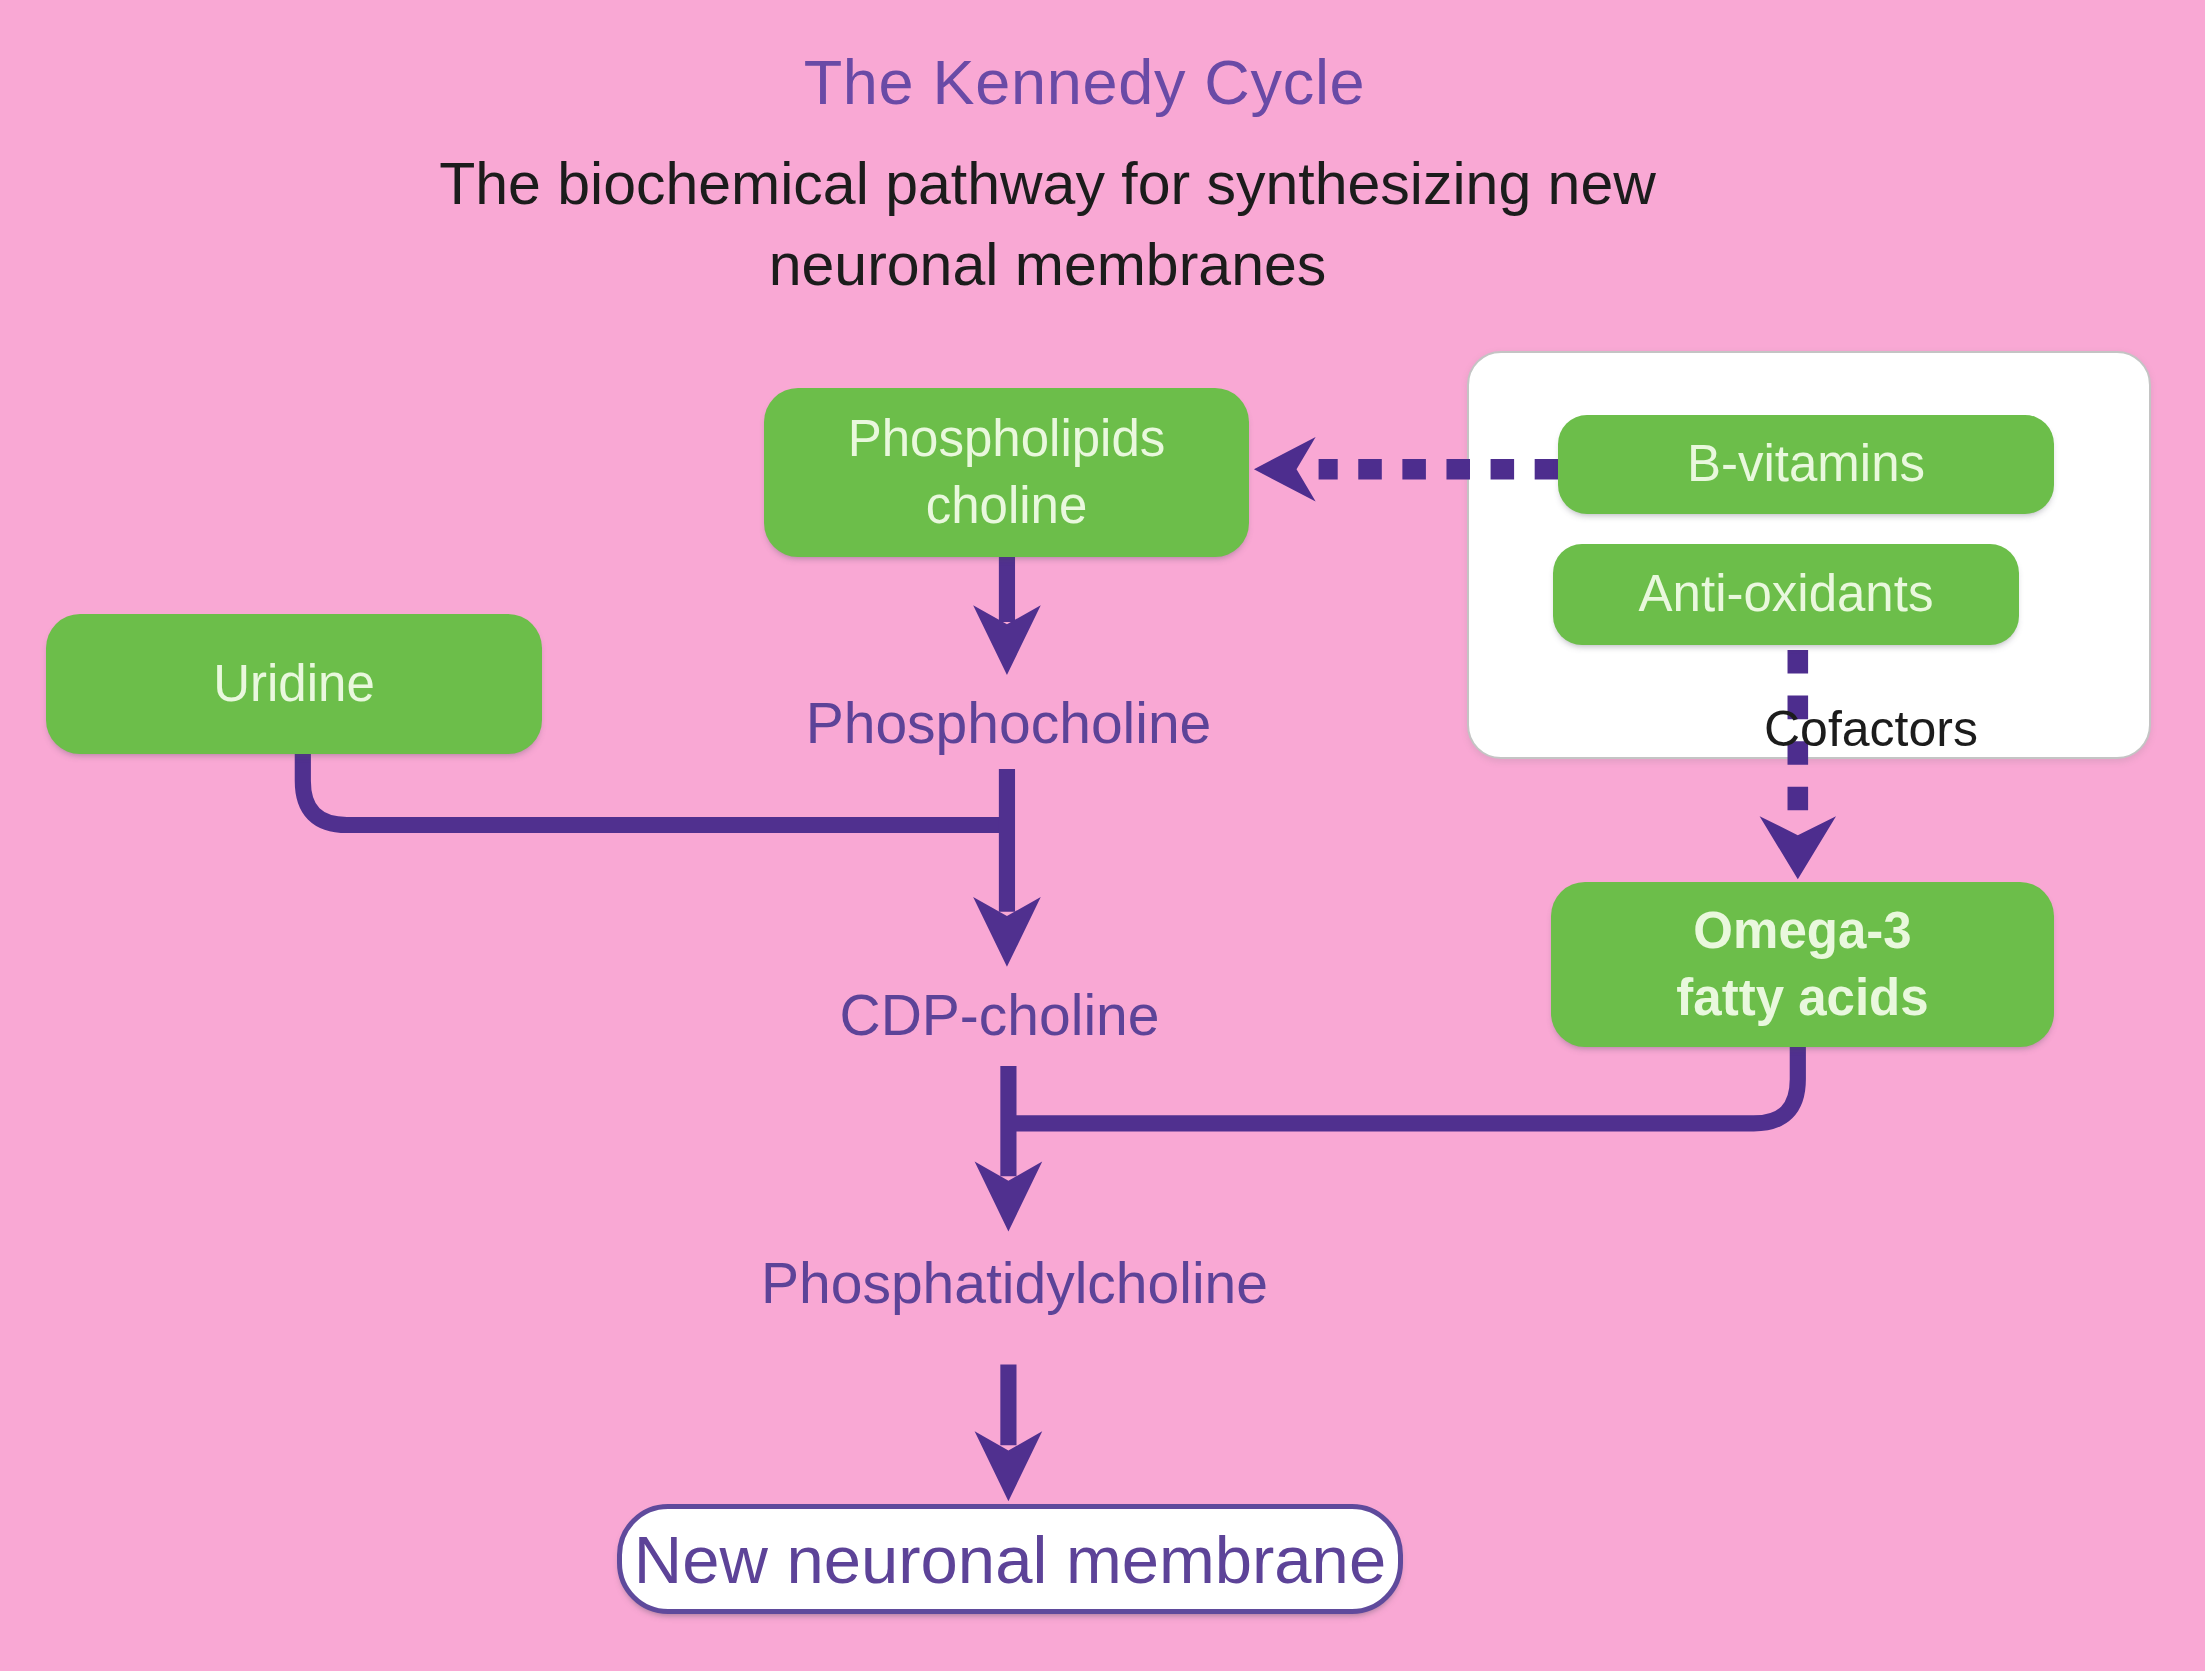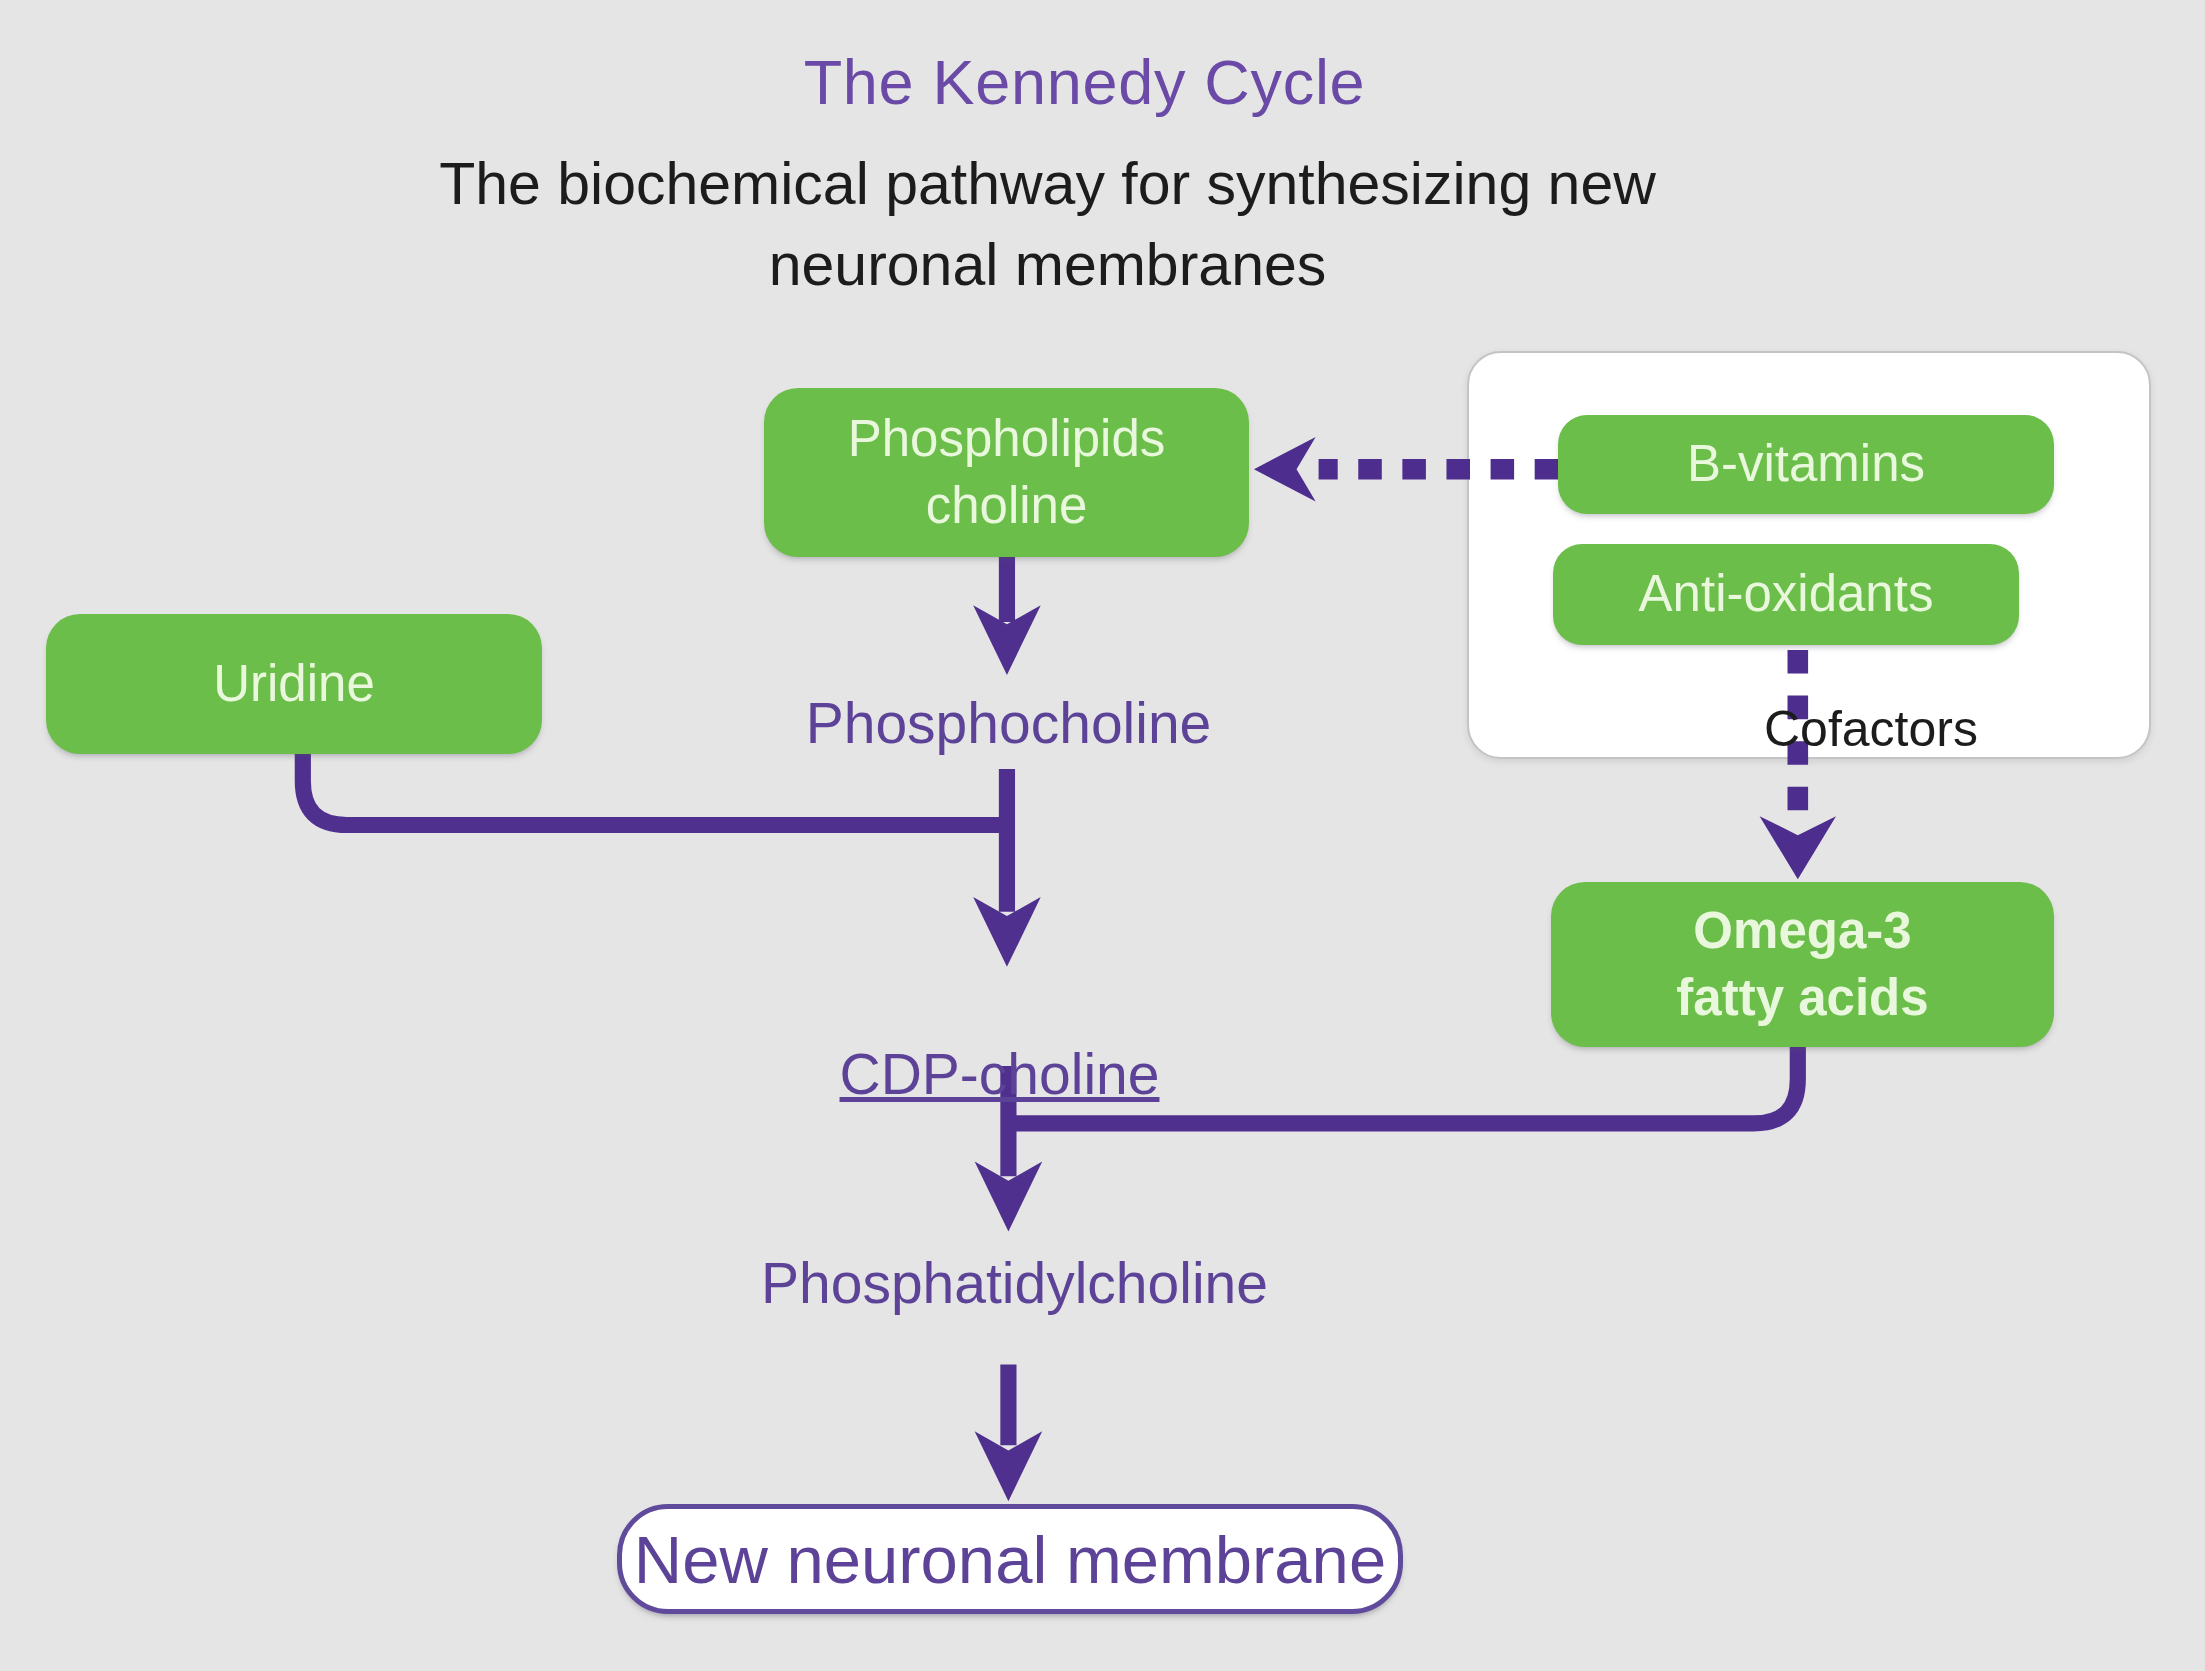--- a/index.html
+++ b/index.html
@@ -4,21 +4,21 @@
 <style>
   html, body {
     margin: 0;
     padding: 0;
     background: #ffffff;
   }
   #canvas {
     position: relative;
     width: 2205px;
     height: 1672px;
-    background: #e5e5e5;
+    background: #f9a8d4;
     font-family: "Liberation Sans", sans-serif;
     overflow: hidden;
   }
   .abs { position: absolute; }
 
   
   #title {
     left: 0; top: 46px; width: 2169px;
     text-align: center;
     font-size: 63px;
@@ -82,21 +82,21 @@
   #node-omega-3               { left: 1551px; top: 882px; width: 503px; height: 165px; font-weight: bold; }
 
   
   .ilabel {
     text-align: center;
     font-size: 57px;
     color: #5d4398;
     z-index: 3;
   }
   #label-phosphocholine      { left: 641px; top: 690px;  width: 735px; }
-  #label-cdp-choline         { left: 632px; top: 1041px; width: 735px; text-decoration: underline; }
+  #label-cdp-choline         { left: 632px; top: 982px; width: 735px; }
   #label-phosphatidylcholine { left: 647px; top: 1250px; width: 735px; }
 
   
   #output-box {
     left: 617px; top: 1504px;
     width: 776px; height: 100px;
     background: #ffffff;
     border: 5.1px solid #5f4a9c;
     border-radius: 51px;
     display: flex;

